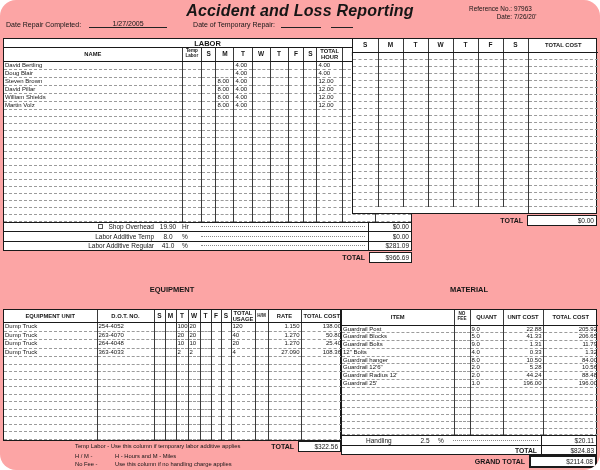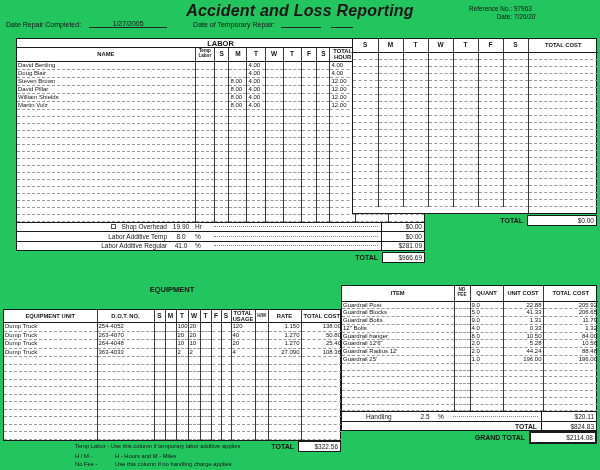--- a/index.html
+++ b/index.html
@@ -1,29 +1,29 @@
 <!DOCTYPE html>
 <html><head>
 <meta charset="utf-8">
 <style>
   * { box-sizing: border-box; }
   body { margin:0; width:600px; height:470px; background:#fff; font-family:"Liberation Sans", sans-serif; color:#161616; }
-  .page { position:relative; width:600px; height:470px; background:#22c55e; overflow:hidden; }
+  .page { position:relative; width:600px; height:470px; background:#fca5a5; overflow:hidden;border-radius:16px; }
 
   .form-title { position:absolute; top:2px; left:0; width:100%; text-align:center; font-size:16px; font-weight:bold; font-style:italic; letter-spacing:0.2px; }
   .ref-block { position:absolute; top:5px; left:456px; font-size:6.4px; line-height:8px; }
   .ref-label { display:inline-block; width:56px; text-align:right; margin-right:2px; }
   .date-line { position:absolute; top:20px; left:6px; font-size:7px; display:flex; align-items:flex-end; }
   .uval { border-bottom:1px solid #222; width:78px; text-align:center; margin:0 26px 0 8px; font-size:7px; }
   .blank { border-bottom:1px solid #222; height:8px; display:inline-block; }
   .b1 { width:40px; margin-left:6px; }
   .b2 { width:22px; margin-left:10px; }
 
   .sec { position:absolute; }
-  .sec-labor    { left:16px;   top:38px;  width:409px; }
+  .sec-labor    { left:3px;   top:38px;  width:409px; }
   .sec-travel   { left:352px; top:38px;  width:245px; }
   .sec-equip    { left:3px;   top:285px; width:338px; }
   .sec-material { left:341px; top:285px; width:256px; }
 
   .wrap { border:1px solid #1a1a1a; background:#fff; }
   .sec-title { text-align:center; font-weight:bold; font-size:7.5px; height:9px; line-height:9px; }
   .in-title { border-bottom:1px solid #1a1a1a; }
   .out-title { margin-bottom:15px; }
 
   table { border-collapse:collapse; table-layout:fixed; width:100%; }
@@ -1001,20 +1001,21 @@
         <span class="fn-term">H / M -</span>
         <span>H - Hours and M - Miles</span>
       </div>
     <div class="fn-line">
         <span class="fn-term">No Fee -</span>
         <span>Use this column if no handling charge applies</span>
       </div>
   </div>
 
   <div class="sec sec-material">
+    <div class="sec-title out-title">MATERIAL</div>
     <div class="wrap">
       <table class="t-mat">
         <colgroup>
             <col style="width:112px">
             <col style="width:16px">
             <col style="width:33px">
             <col style="width:40px">
             <col style="width:55px">
           </colgroup>
         <thead>

